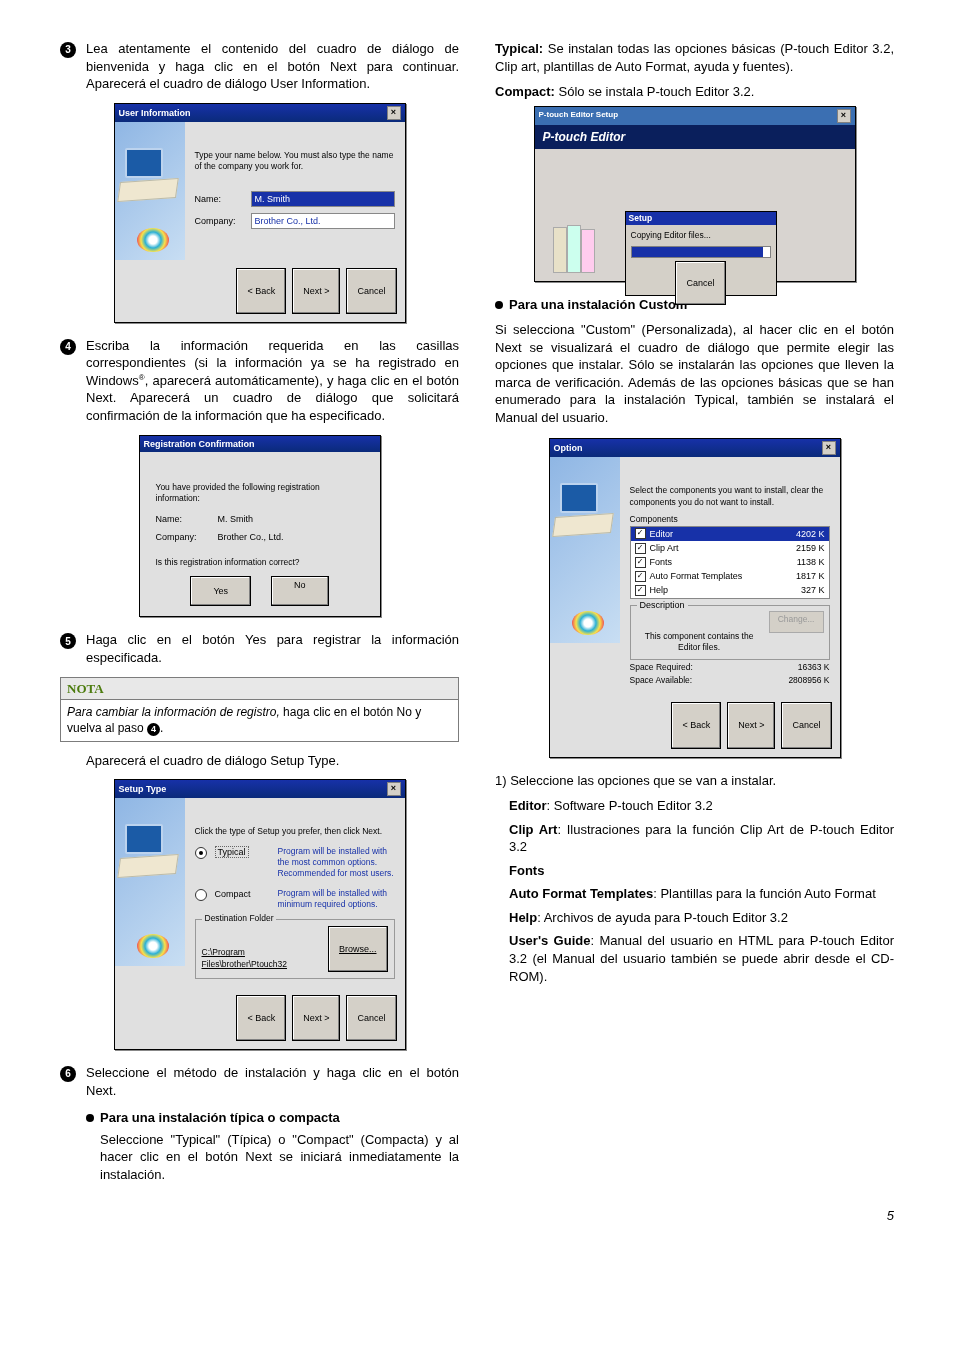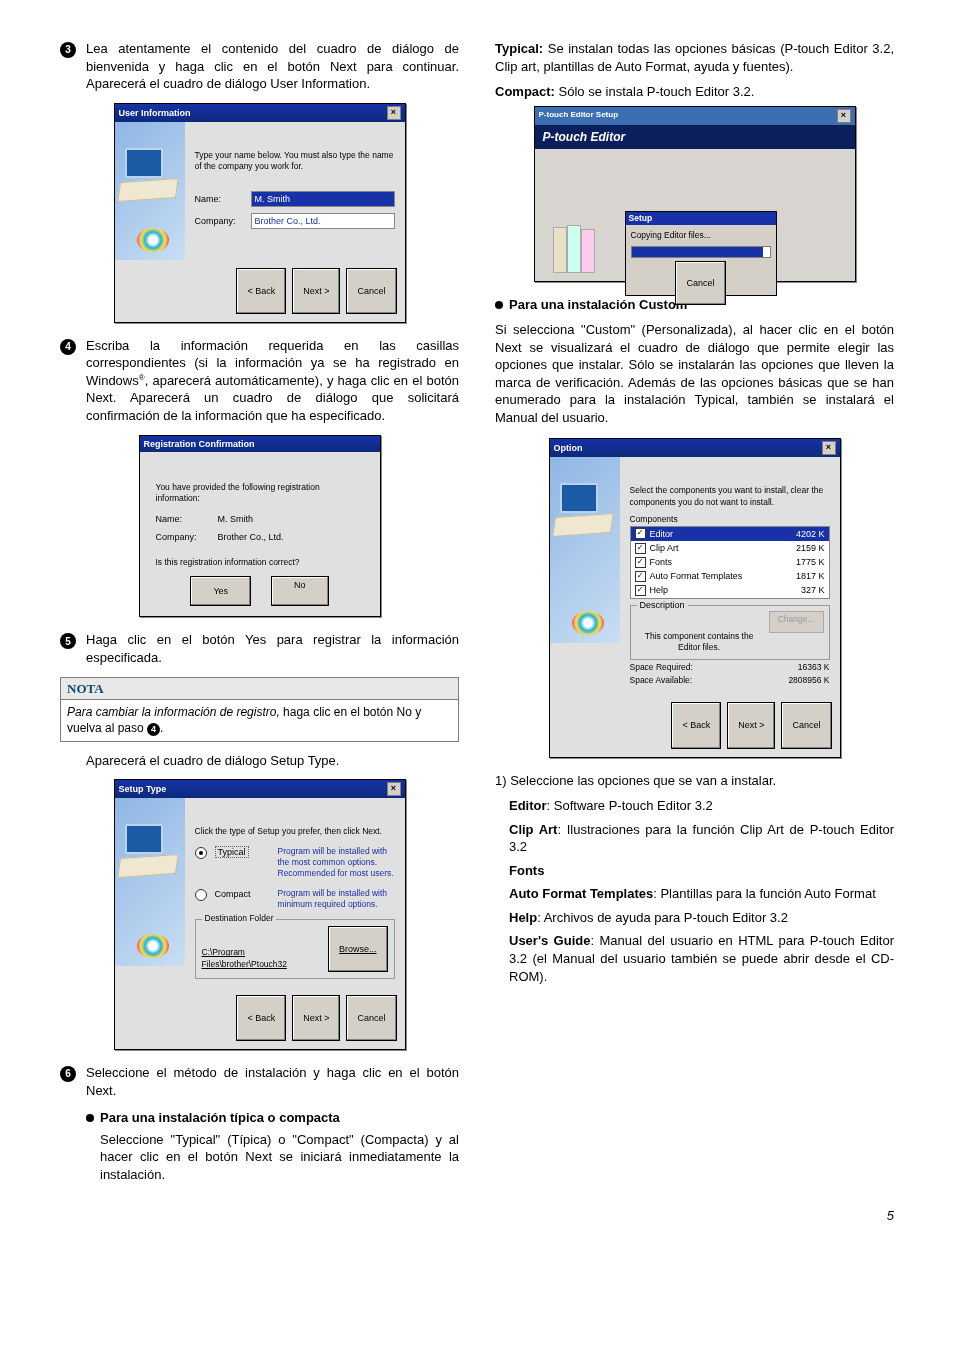--- a/index.html
+++ b/index.html
@@ -33,21 +33,21 @@
     margin-top: 2px;
   }
   .step-body { flex: 1; text-align: justify; }
   sup { font-size: 8px; }
   .note-box {
     border: 1px solid #7c7c7c;
     margin: 10px 0;
   }
   .note-title {
     background: #e8e8e8;
-    color: #0c4a6e;
+    color: #4d7c0f;
     font-weight: bold;
     font-family: "Palatino Linotype","Book Antiqua",serif;
     padding: 2px 6px;
     border-bottom: 1px solid #7c7c7c;
   }
   .note-body {
     font-style: italic;
     padding: 4px 6px;
     font-size: 12px;
   }
@@ -370,21 +370,21 @@
                   <span class="cb">✓</span>
                   <span>Clip Art</span>
                 </span>
                 <span>2159 K</span>
               </div>
             <div class="row">
                 <span class="l">
                   <span class="cb">✓</span>
                   <span>Fonts</span>
                 </span>
-                <span>1775 K</span>
+                <span>1138 K</span>
               </div>
             <div class="row">
                 <span class="l">
                   <span class="cb">✓</span>
                   <span>Auto Format Templates</span>
                 </span>
                 <span>1817 K</span>
               </div>
             <div class="row">
                 <span class="l">

